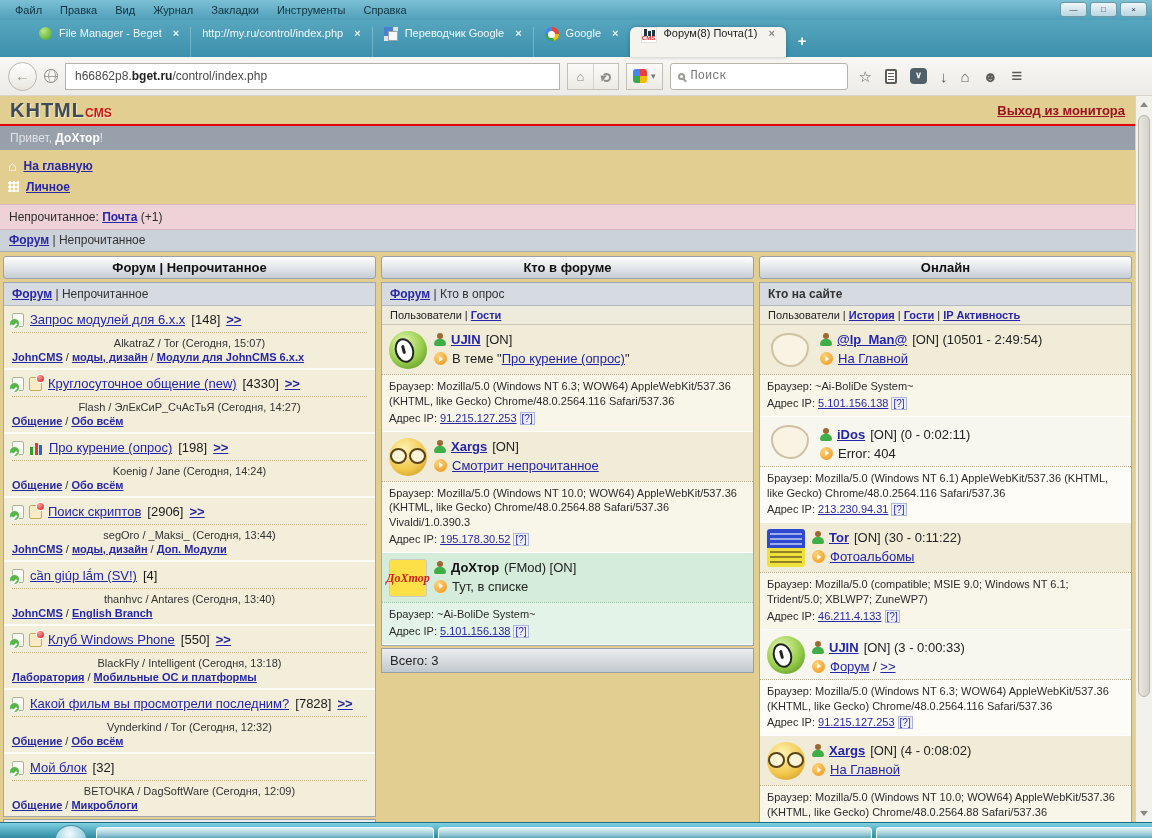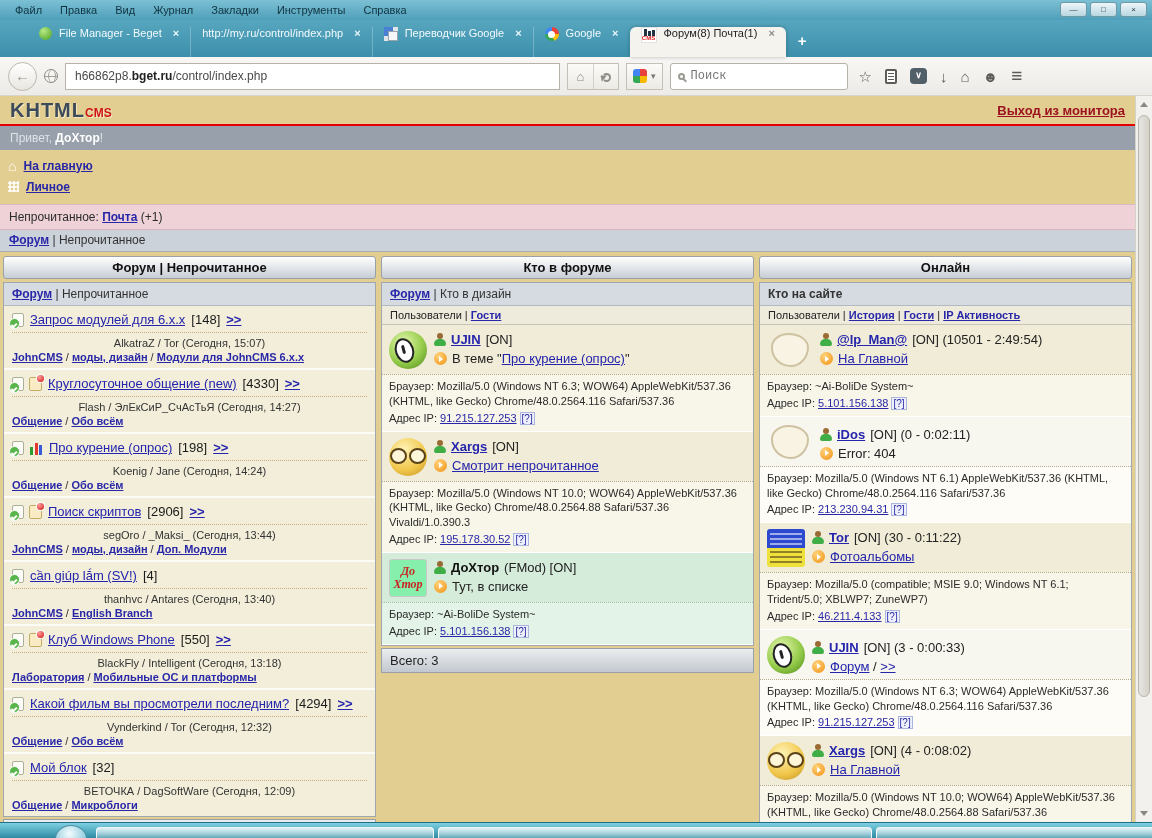--- a/index.html
+++ b/index.html
@@ -127,21 +127,21 @@
   .av-ujin{border-radius:50%;background:radial-gradient(circle at 38% 32%,#e6f7b0,#95cc4a 55%,#568f20 95%);}
   .av-ujin::before{content:"";position:absolute;left:6px;top:7px;width:15px;height:21px;background:#fff;border:2px solid #222;border-radius:50%;transform:rotate(-18deg);}
   .av-ujin::after{content:"";position:absolute;left:13px;top:14px;width:3px;height:9px;background:#222;border-radius:2px;transform:rotate(-15deg);}
   .av-xargs{border-radius:50%;background:radial-gradient(circle at 40% 30%,#fff3b5,#f0c649 60%,#c08f23);}
   .av-xargs::before,.av-xargs::after{content:"";position:absolute;top:10px;width:13px;height:12px;background:#fdf6d8;border:2px solid #5a4218;border-radius:50%;}
   .av-xargs::before{left:1px;} .av-xargs::after{right:1px;}
   .av-blank{width:30px;height:34px;margin:2px 4px;background:#f8f3e3;border:2px solid #cfc2a2;border-radius:46% 54% 48% 52%/40% 42% 58% 56%;}
   .av-tor{background:linear-gradient(#2c49cf 0 50%,#efe13c 50% 100%);}
   .av-tor::before{content:"";position:absolute;left:3px;right:3px;top:4px;height:12px;background:repeating-linear-gradient(0deg,rgba(255,255,255,.55) 0 2px,transparent 2px 5px);}
   .av-tor::after{content:"";position:absolute;left:3px;right:3px;bottom:4px;height:12px;background:repeating-linear-gradient(0deg,rgba(70,50,20,.55) 0 2px,transparent 2px 5px);}
-  .av-dox{background:#86efac;border:1px solid #c9c9c9;display:flex;flex-direction:column;align-items:center;justify-content:center;}
+  .av-dox{background:#fde047;border:1px solid #c9c9c9;display:flex;flex-direction:row;align-items:center;justify-content:center;}
   .dox-line{color:#cc1f1f;font-family:"Liberation Serif",serif;font-style:italic;font-weight:bold;font-size:12px;line-height:1.05;}
   
   .pagescroll{position:absolute;top:0;right:0;bottom:0;width:17px;background:#f2f1ee;border-left:1px solid #d5d2ca;}
   .sarrow{position:absolute;left:0;right:0;height:17px;background:#f2f1ee;}
   .sarrow.up{top:0;} .sarrow.down{bottom:0;}
   .tri{width:0;height:0;margin:6px auto 0;}
   .tri.u{border-left:4px solid transparent;border-right:4px solid transparent;border-bottom:5px solid #8a887f;}
   .tri.d{border-left:4px solid transparent;border-right:4px solid transparent;border-top:5px solid #8a887f;}
   .sthumb{position:absolute;left:2px;right:2px;top:19px;height:582px;background:linear-gradient(90deg,#e8e6e1,#d4d1c9);border:1px solid #b8b5ab;border-radius:7px;}
   
@@ -350,21 +350,21 @@
     <div class="t-author">BlackFly / Intelligent (Сегодня, 13:18)</div>
     <div class="t-cats"><a class="cat-link">Лаборатория</a><span class="sep"> / </span><a class="cat-link">Мобильные ОС и платформы</a></div>
   </div>
 
   <div class="topic">
     <div class="t-row">
       <span style="display:flex;gap:5px;align-items:center;flex:0 0 auto;">
                     <span class="ic ic-check"></span>
                   </span>
       <a class="t-title">Какой фильм вы просмотрели последним?</a>
-      <span class="t-count">[4294]</span>
+      <span class="t-count">[7828]</span>
       <a class="t-more">&gt;&gt;</a>
     </div>
     <div class="t-author">Vynderkind / Tor (Сегодня, 12:32)</div>
     <div class="t-cats"><a class="cat-link">Общение</a><span class="sep"> / </span><a class="cat-link">Обо всём</a></div>
   </div>
 
   <div class="topic">
     <div class="t-row">
       <span style="display:flex;gap:5px;align-items:center;flex:0 0 auto;">
                     <span class="ic ic-check"></span>
@@ -379,21 +379,21 @@
 </div>
       </div>
       <div class="col-footer">Всего: 8</div>
 
     </div>
 
     <div class="col">
       <div class="col-header">Кто в форуме</div>
       <div class="panel">
         <div class="col-sub">
-          <a class="blink">Форум</a><span> | Кто в дизайн</span>
+          <a class="blink">Форум</a><span> | Кто в опрос</span>
         </div>
         <div class="filterbar"><span class="plain">Пользователи</span><span class="plain"> | </span><a class="lnk-sm">Гости</a></div>
         <div>
   <div class="user tone-cream">
     <div class="u-head">
       <div class="av av-ujin"></div>
       <div class="u-lines">
         <div class="u-line1">
           <span class="person-ic"></span>
           <a class="uname">UJIN</a>

